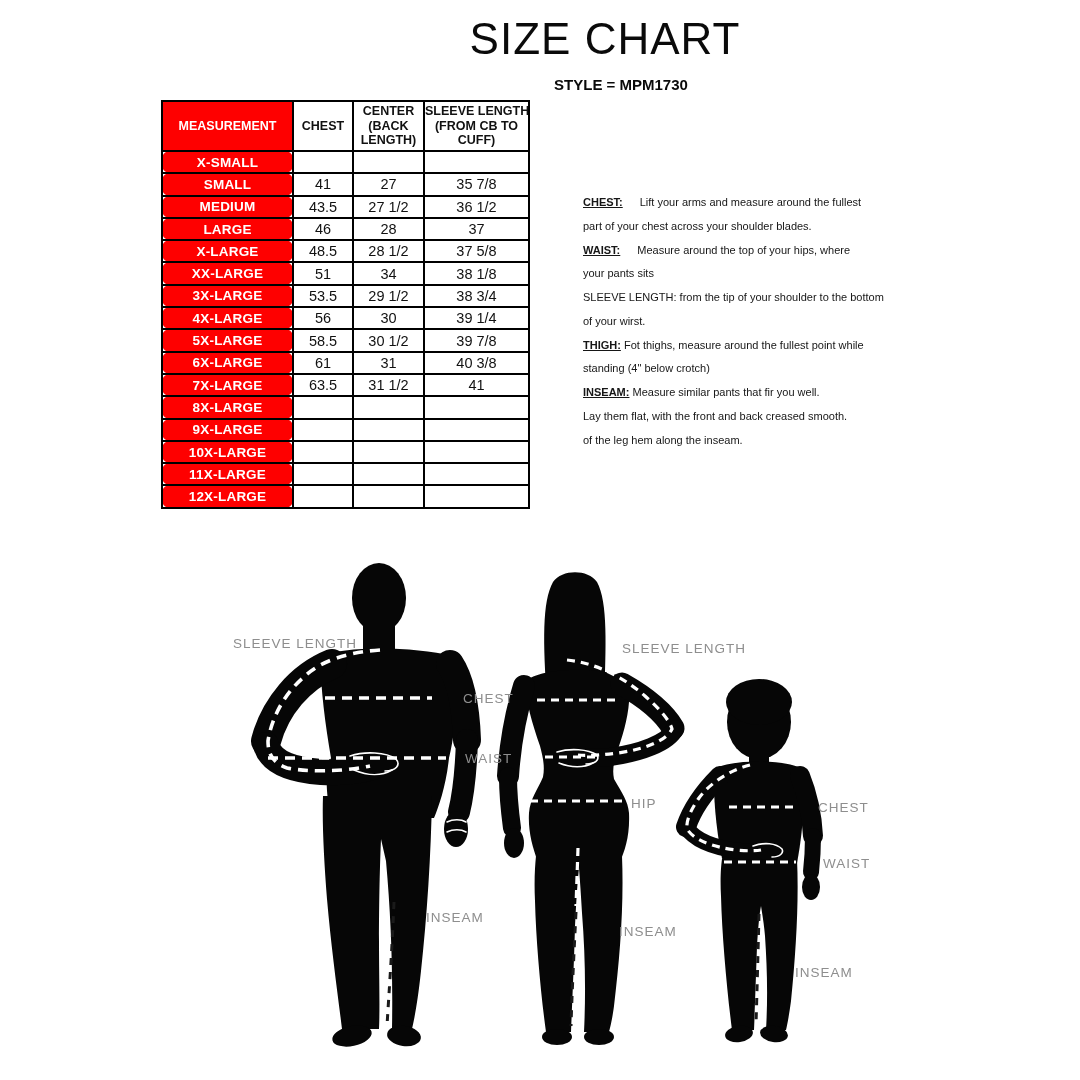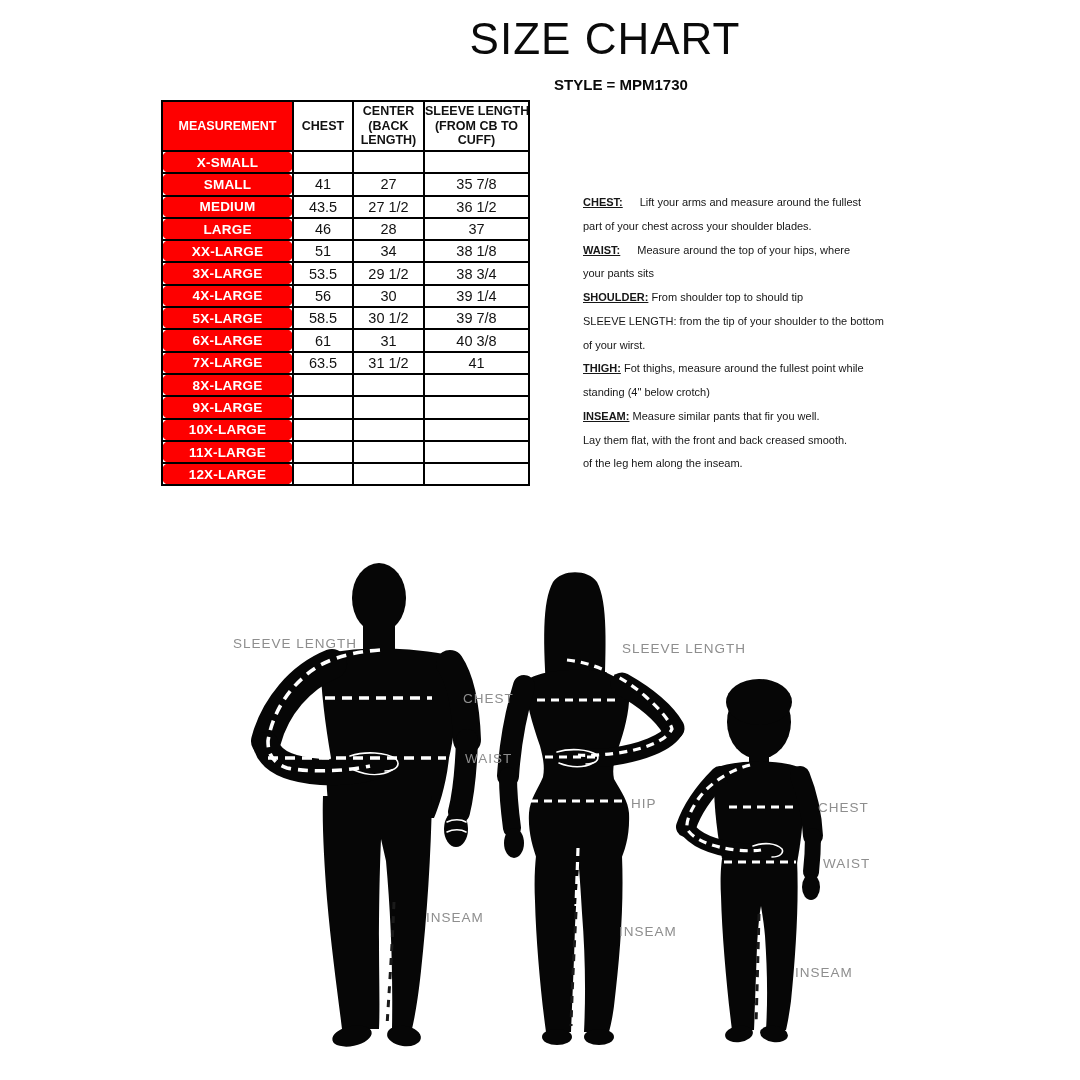--- a/index.html
+++ b/index.html
@@ -83,20 +83,26 @@
         <td>27 1/2</td>
         <td>36 1/2</td>
       </tr>
       <tr>
         <td class="red-cell">LARGE</td>
         <td>46</td>
         <td>28</td>
         <td>37</td>
       </tr>
       <tr>
+        <td class="red-cell">X-LARGE</td>
+        <td>48.5</td>
+        <td>28 1/2</td>
+        <td>37 5/8</td>
+      </tr>
+      <tr>
         <td class="red-cell">XX-LARGE</td>
         <td>51</td>
         <td>34</td>
         <td>38 1/8</td>
       </tr>
       <tr>
         <td class="red-cell">3X-LARGE</td>
         <td>53.5</td>
         <td>29 1/2</td>
         <td>38 3/4</td>
@@ -156,21 +162,20 @@
         <td></td>
       </tr>
     </tbody>
 </table>
 
 <div class="instructions">
     <div class="instr-line"><span class="lbl tab-after">CHEST:</span><span>Lift your arms and measure around the fullest</span></div>
     <div class="instr-line"><span>part of your chest across your shoulder blades.</span></div>
     <div class="instr-line"><span class="lbl tab-after">WAIST:</span><span>Measure around the top of  your hips, where</span></div>
     <div class="instr-line"><span>your pants sits</span></div>
-    <div class="instr-line"><span class="lbl">SHOULDER:</span><span> From shoulder top to should tip</span></div>
     <div class="instr-line"><span>SLEEVE LENGTH: from the tip of your shoulder to the bottom</span></div>
     <div class="instr-line"><span>of your wirst.</span></div>
     <div class="instr-line"><span class="lbl">THIGH:</span><span> Fot thighs, measure around the fullest point while</span></div>
     <div class="instr-line"><span>standing (4" below crotch)</span></div>
     <div class="instr-line"><span class="lbl">INSEAM:</span><span> Measure similar pants that fir you well.</span></div>
     <div class="instr-line"><span>Lay them flat, with the front and back creased smooth.</span></div>
     <div class="instr-line"><span>of the leg hem along the inseam.</span></div>
   </div>
 
 <svg class="figures" viewBox="170 545 840 535">

